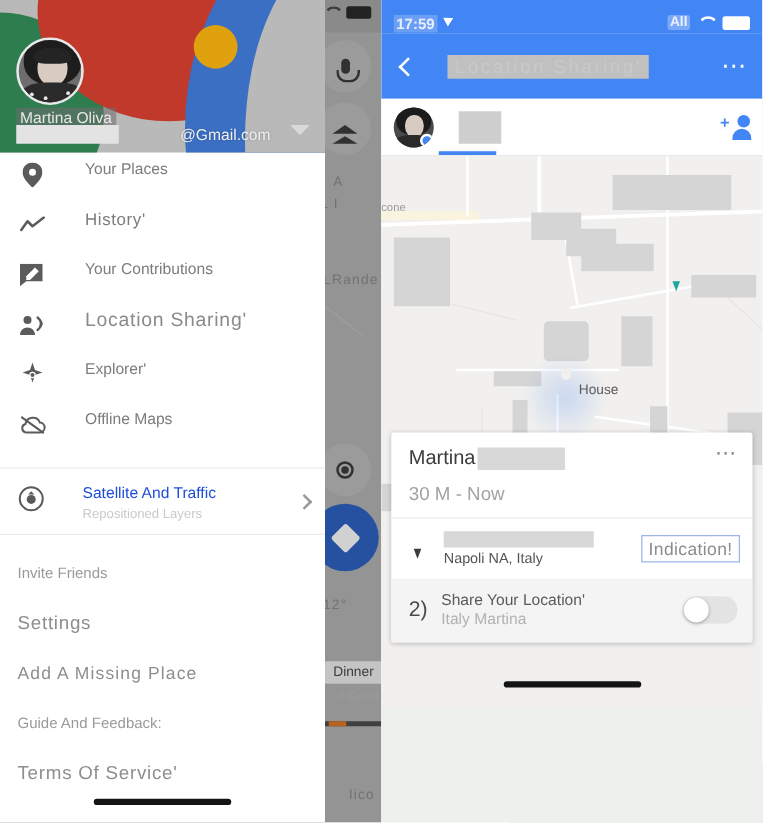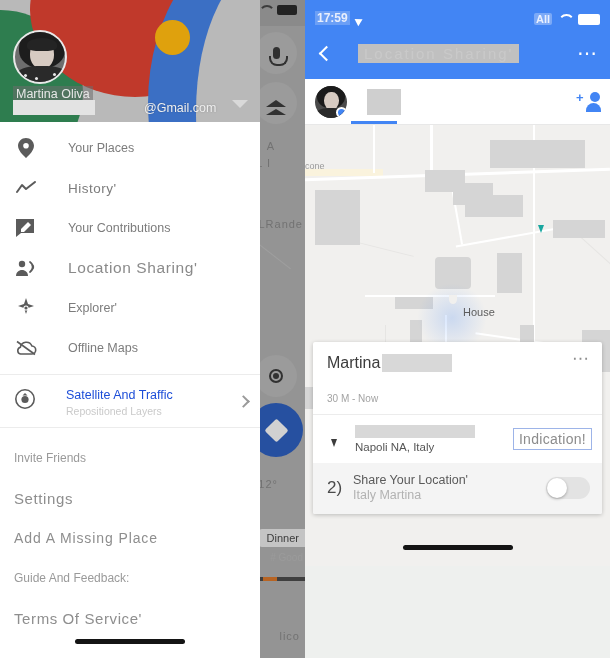--- a/index.html
+++ b/index.html
@@ -201,21 +201,21 @@
     text-shadow: 0 0 2px rgba(0,0,0,.25);
   }
   .acct-caret {
     position: absolute; right: 12px; top: 100px;
     width: 0; height: 0; border-left: 8px solid transparent;
     border-right: 8px solid transparent; border-top: 8px solid #d9d9d9;
   }
 
   .menu { padding-top: 6px; }
   .menu-item {
-    display: flex; align-items: center;
+    display: flex; align-items: flex-start;
     height: 40px; padding: 0 0 0 14px;
   }
   .menu-item .mi-icon {
     width: 24px; height: 24px; flex: 0 0 24px;
     display: flex; align-items: center; justify-content: center;
     color: #5b5b5b;
   }
   .menu-item .mi-label {
     margin-left: 30px; color: #7c7c7c; font-size: 12.5px;
   }
@@ -249,21 +249,21 @@
     bottom: 14px; width: 110px; height: 5px; border-radius: 3px; background: #141414;
   }
 
   
   .phone-right {
     position: relative; width: 305px; height: 658px; overflow: hidden;
     background: #eef0ee;
   }
   .r-status {
     height: 27px; background: #4285f4;
-    display: flex; align-items: flex-end; padding: 2px 10px;
+    display: flex; align-items: flex-start; padding: 12px 10px;
   }
   .r-time {
     color: #e8eefc; font-size: 12px; font-weight: bold;
     background: rgba(255,255,255,0.22); padding: 0 2px;
   }
   .r-arrow {
     margin-left: 6px; width: 0; height: 0;
     border-left: 7px solid #ffffff; border-top: 4px solid transparent;
     border-bottom: 4px solid transparent; transform: rotate(-28deg);
   }
@@ -366,21 +366,21 @@
   .r-card {
     position: absolute; left: 8px; right: 8px; bottom: 52px;
     background: #ffffff; border-radius: 2px;
     box-shadow: 0 1px 4px rgba(0,0,0,0.22);
     overflow: hidden;
   }
   .card-top { padding: 12px 12px 10px 14px; position: relative; }
   .card-name-row { display: flex; align-items: center; }
   .card-name { color: #3c3c3c; font-size: 16px; }
   .card-name-redact { width: 70px; height: 18px; background: #d8d8d8; margin-left: 2px; }
-  .card-sub { color: #a3a3a3; font-size: 10px; margin-top: 21px; }
+  .card-sub { color: #a3a3a3; font-size: 15px; margin-top: 11px; }
   .card-more {
     position: absolute; right: 12px; top: 12px;
     color: #8e8e8e; font-size: 17px; line-height: 9px; letter-spacing: 1px;
   }
   .card-divider { height: 1px; background: #ececec; }
   .card-addr {
     display: flex; align-items: center; padding: 10px 10px 10px 14px;
     position: relative;
   }
   .addr-pin {

